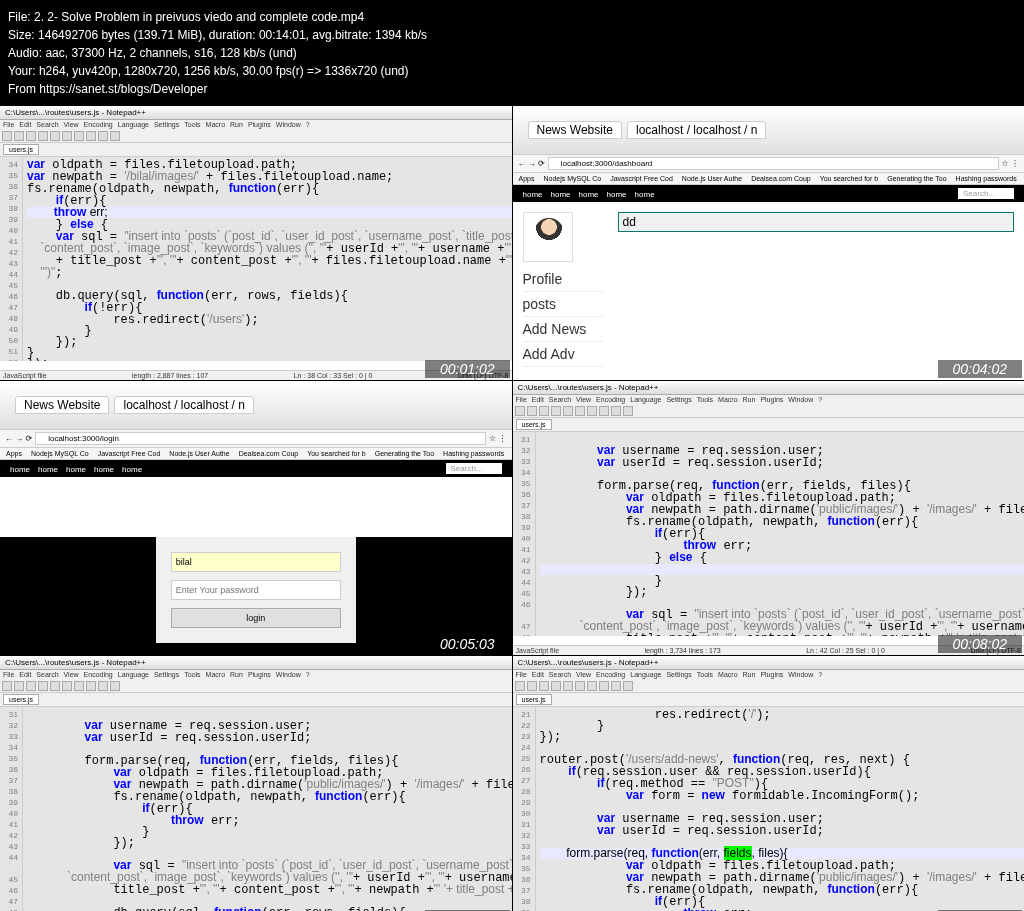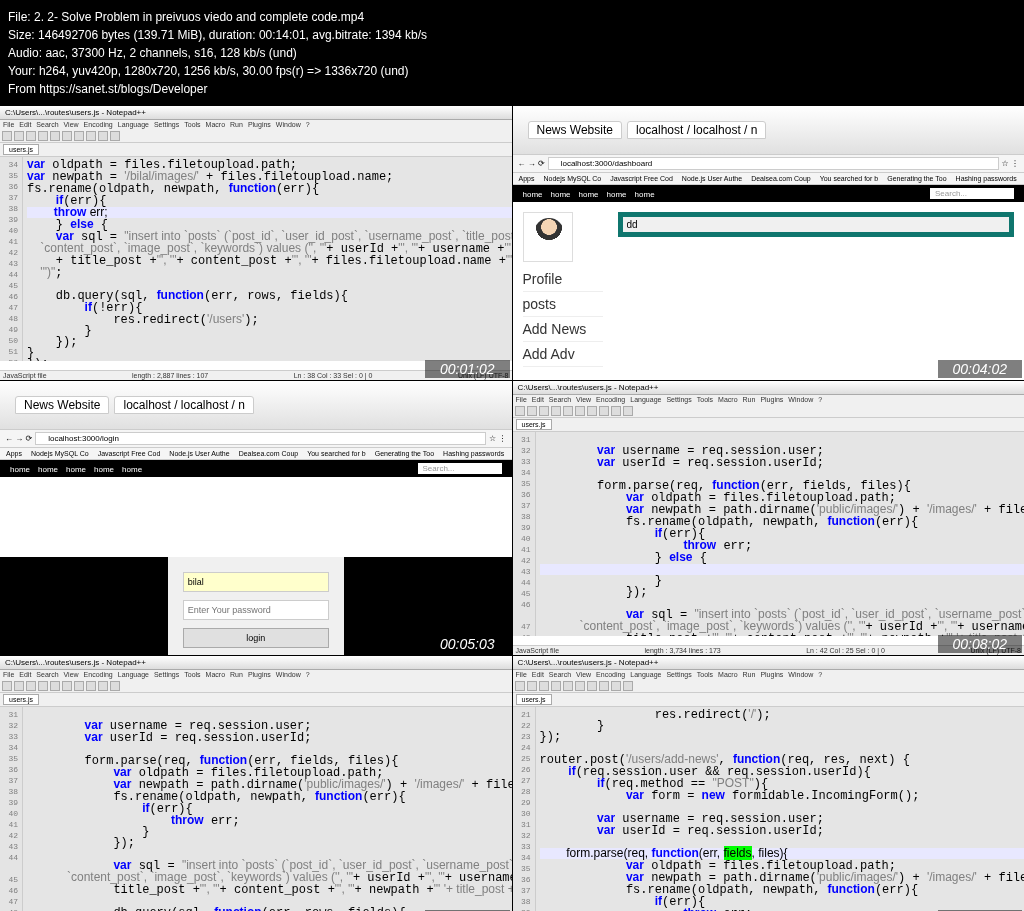--- a/index.html
+++ b/index.html
@@ -28,34 +28,34 @@
 .npp-status{position:absolute;bottom:0;left:0;right:0;background:#f0f0f0;padding:1px 3px;font-size:7px;color:#333;border-top:1px solid #ccc;display:flex;justify-content:space-between}
 
 
 .browser-title{background:linear-gradient(#fff,#e0e0e0);padding:15px;font-size:12px;display:flex;gap:5px;border-bottom:1px solid #ccc}
 .browser-tab{background:#fff;padding:1px 8px;border:1px solid #ccc;border-radius:3px 3px 0 0}
 .browser-addr{background:#f5f5f5;padding:2px 5px;font-size:8px;display:flex;align-items:center;gap:3px;border-bottom:1px solid #ccc}
 .browser-addr input{flex:1;border:1px solid #ccc;padding:1px 12px;font-size:8px}
 .browser-bookmarks{background:#f5f5f5;padding:1px 3px;font-size:7px;border-bottom:1px solid #ccc;display:flex;gap:3px;overflow:hidden}
 .browser-bookmarks span{padding:1px 3px;white-space:nowrap}
 .nav-bar{background:#000;color:#fff;padding:3px 10px;font-size:8px;display:flex;gap:8px;align-items:flex-end}
-.nav-bar .search{margin-left:auto;background:#fff;color:#999;padding:1px 5px;width:84px}
+.nav-bar .search{margin-left:auto;background:#fff;color:#999;padding:1px 5px;width:56px}
 
 
 .dash{background:#fff;padding:10px;display:flex;gap:15px}
 .dash-side{width:80px}
 .avatar{width:50px;height:50px;background:#fff;border:1px solid #ddd;margin-bottom:5px;position:relative}
 .avatar::after{content:'';position:absolute;top:5px;left:10px;width:30px;height:30px;background:radial-gradient(circle at 50% 30%,#f4d4b4 30%,#333 31%,#333 50%,transparent 51%);border-radius:50%}
 .dash-link{padding:4px 0;font-size:14px;color:#333;border-bottom:1px solid #eee}
 .dash-main{flex:1}
-.dash-input{width:100%;background:#f0f0f0;border:5px solid #0f766e;padding:2px 4px;font-size:10px}
+.dash-input{width:100%;background:#f0f0f0;border:1px solid #0f766e;padding:2px 4px;font-size:12px}
 
 
 .login-page{background:#000;height:calc(100% - 50px)}
-.login-box{background:#f0f0f0;width:176px;margin:80px auto;padding:15px}
+.login-box{background:#f0f0f0;width:200px;margin:60px auto;padding:15px}
 .login-box input{width:100%;padding:4px;margin-bottom:8px;border:1px solid #ccc;font-size:9px}
 .login-box input.filled{background:#ffffcc}
 .login-box button{width:100%;padding:4px;background:#e0e0e0;border:1px solid #aaa;font-size:9px}
 .hlword{background:#00ff00}
 </style>
 </head>
 <body>
 
 <div class="header">
   <div><span>File:</span> <span>2. 2- Solve Problem in preivuos viedo and complete code.mp4</span></div>

